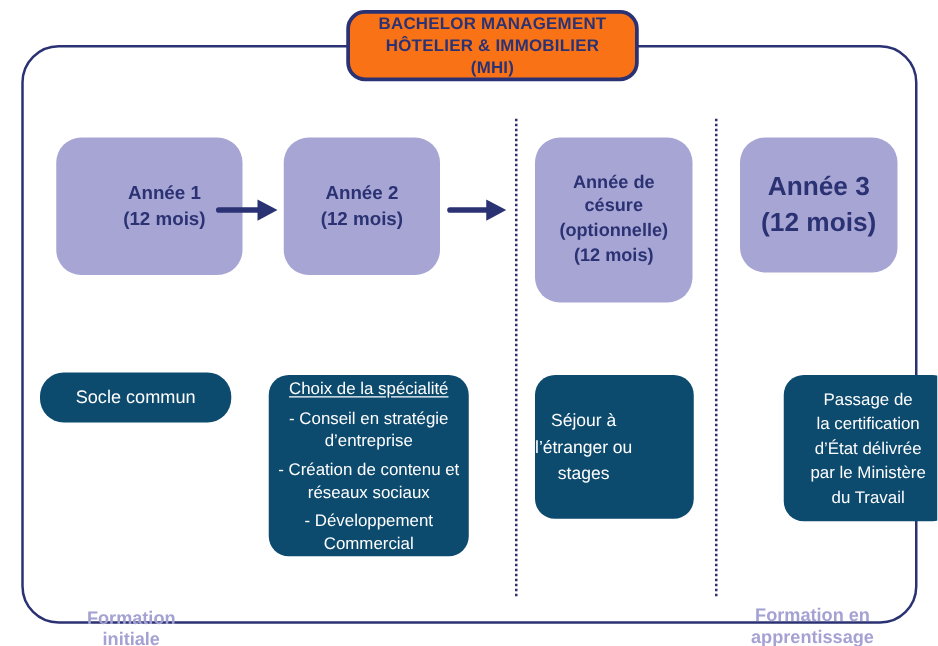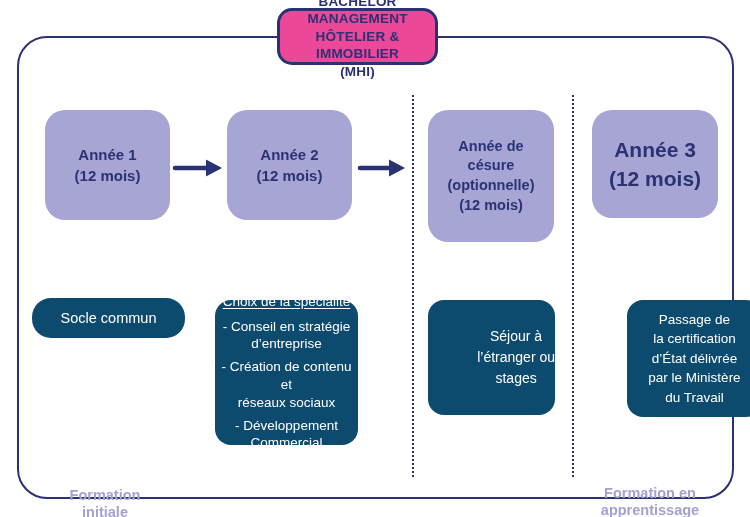--- a/index.html
+++ b/index.html
@@ -29,22 +29,22 @@
     width: 0;
     border-left: 2.5px dotted #2b3273;
     z-index: 2;
   }
   .sep1 { left: 412px; }
   .sep2 { left: 572px; }
   
   .titlebox {
     position: absolute;
     left: 277px; top: 8px;
-    width: 161px; height: 57px;
-    background: #ec4899;
+    width: 234px; height: 57px;
+    background: #f97316;
     border: 3px solid #2b3273;
     border-radius: 15px;
     box-sizing: border-box;
     display: flex; align-items: center; justify-content: center;
     z-index: 5;
   }
   .titletext {
     color: #2b3273;
     font-weight: bold;
     font-size: 13.5px;
@@ -58,21 +58,21 @@
     position: absolute;
     background: #a7a5d4;
     border-radius: 20px;
     display: flex; align-items: center; justify-content: center;
     text-align: center;
     color: #2b3273;
     font-weight: bold;
     z-index: 3;
   }
   .year span { white-space: pre-line; }
-  .y1 { left: 45px;  top: 110px; width: 125px; height: 110px; font-size: 15px; line-height: 1.4; }
+  .y1 { left: 45px;  top: 110px; width: 125px; height: 110px; font-size: 15px; line-height: 1.4; padding-left: 24px; }
   .y2 { left: 227px; top: 110px; width: 125px; height: 110px; font-size: 15px; line-height: 1.4; }
   .y3 { left: 428px; top: 110px; width: 126px; height: 132px; font-size: 14.5px; line-height: 1.35; }
   .y4 { left: 592px; top: 110px; width: 126px; height: 108px; font-size: 21px; line-height: 1.4; }
   
   .arrow { position: absolute; z-index: 3; }
   .a1 { left: 172px; top: 157px; }
   .a2 { left: 357px; top: 157px; }
   
   .spec-heading {
     position: absolute;
@@ -96,34 +96,34 @@
   }
   .socle {
     left: 32px; top: 298px;
     width: 153px; height: 40px;
     border-radius: 19px;
     display: flex; align-items: center; justify-content: center;
     font-size: 14.5px;
   }
   .spec-box {
     left: 215px; top: 300px;
-    width: 143px; height: 145px;
+    width: 160px; height: 145px;
     border-radius: 16px;
     padding: 8px 2px;
     font-size: 13.5px;
     line-height: 1.32;
     display: flex; flex-direction: column; align-items: center; justify-content: center;
   }
   .spec-title { text-decoration: underline; text-underline-offset: 2px; margin-bottom: 2px; }
   .spec-item { white-space: pre-line; margin-top: 5px; }
   .sejour {
     left: 428px; top: 300px;
     width: 127px; height: 115px;
     border-radius: 16px;
-    display: flex; align-items: center; justify-content: flex-end;
+    display: flex; align-items: center; justify-content: flex-start;
     font-size: 14px; line-height: 1.5;
   }
   .sejour span, .certif span { white-space: pre-line; }
   .certif {
     left: 587px; top: 300px;
     width: 135px; height: 117px;
     border-radius: 16px;
     display: flex; align-items: center; justify-content: center;
     font-size: 13.5px; line-height: 1.45; margin-left: 40px;
   }

